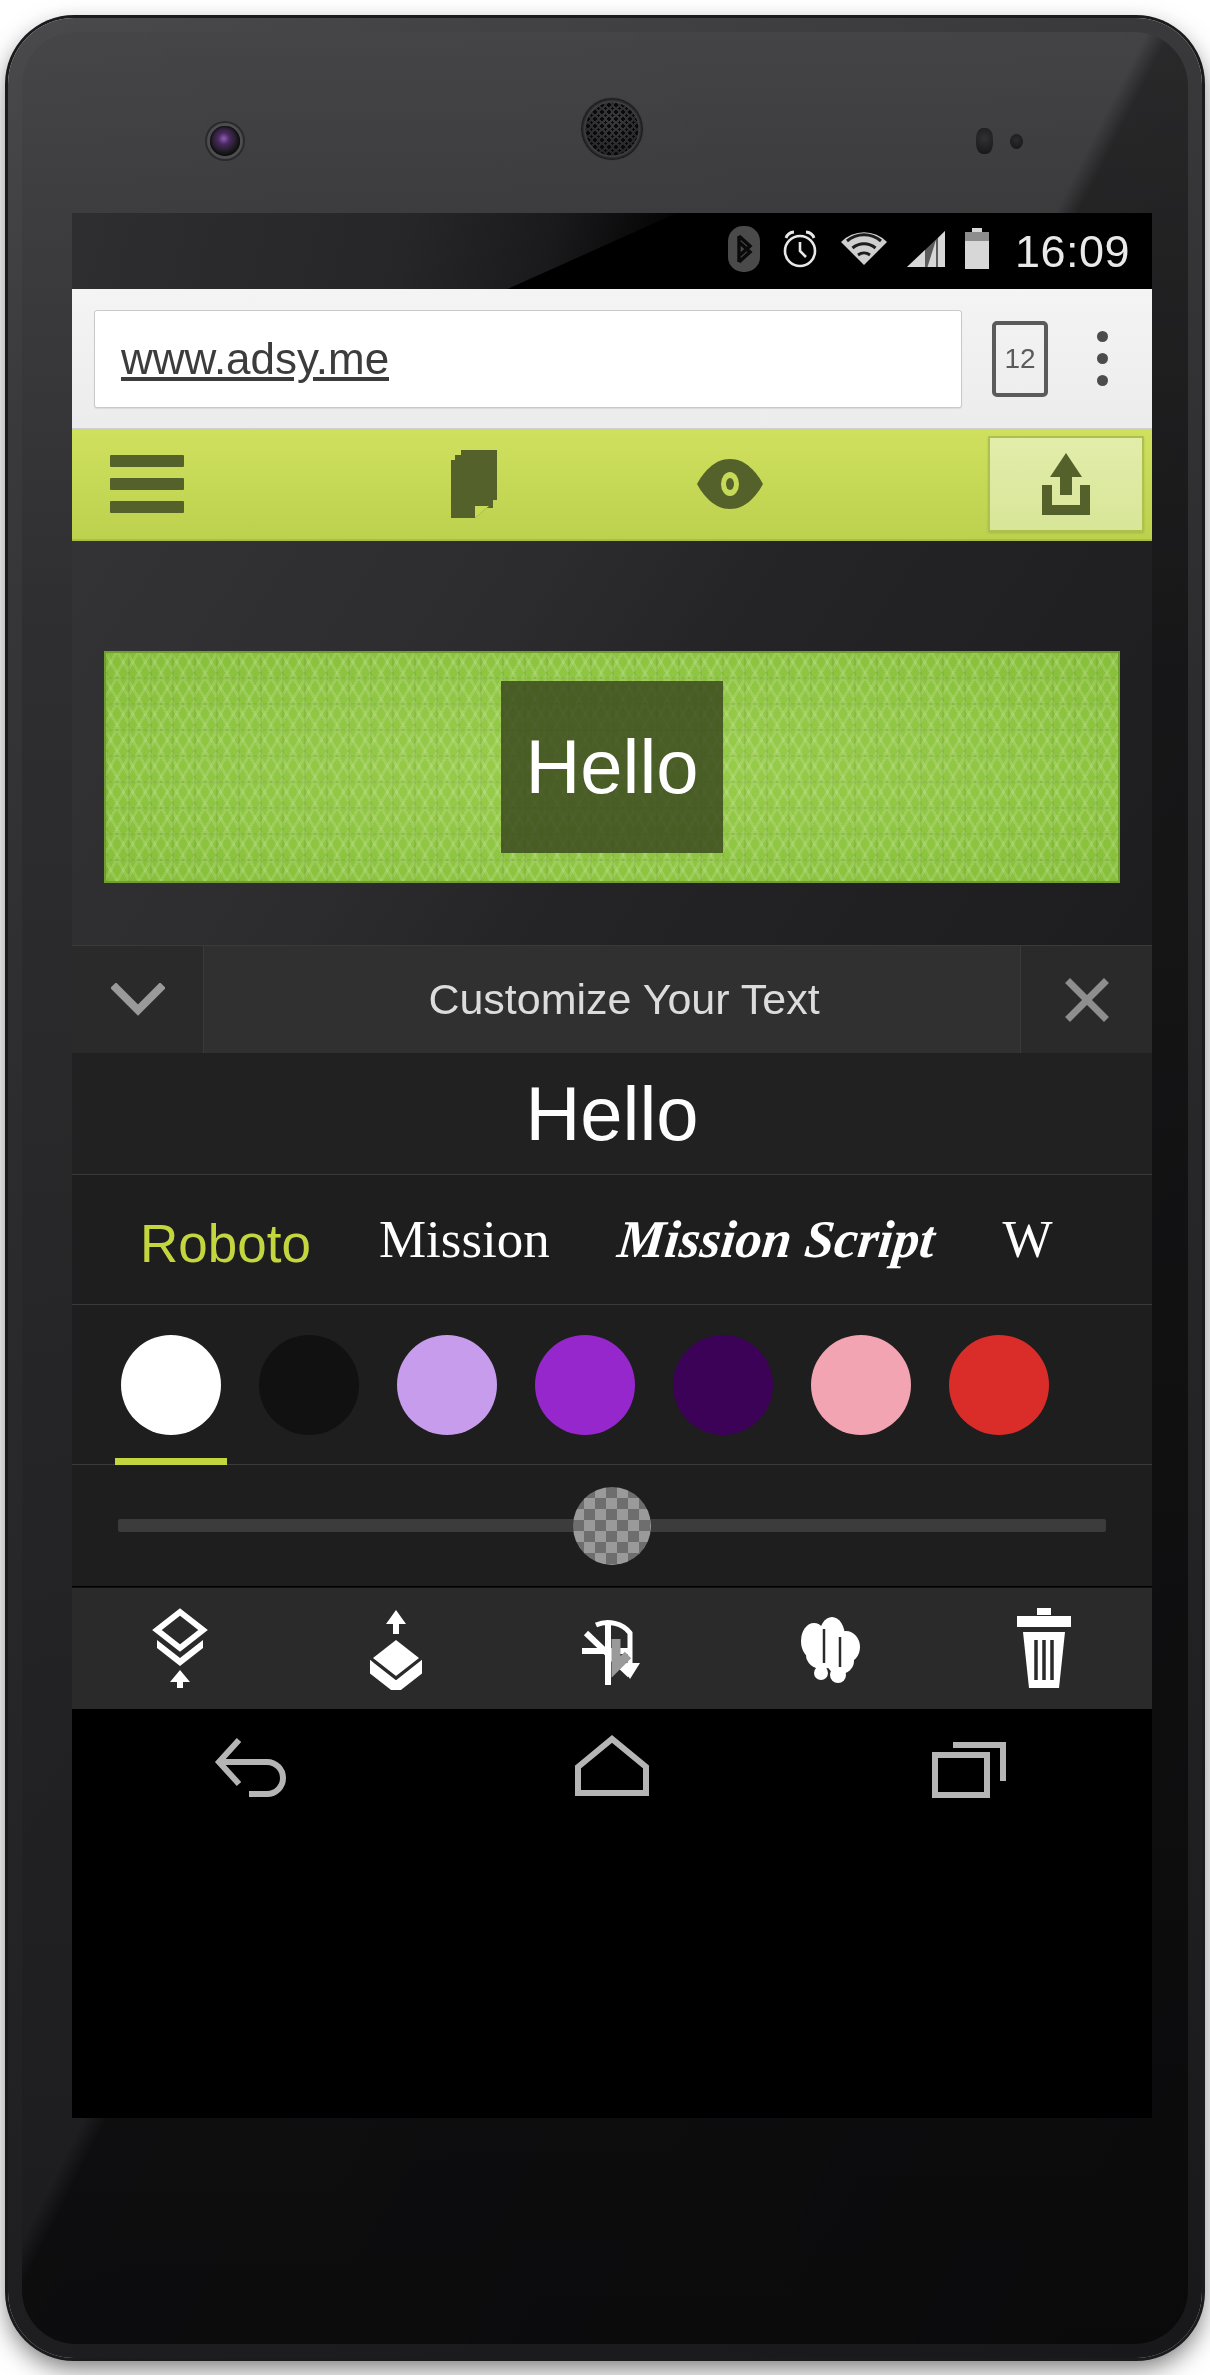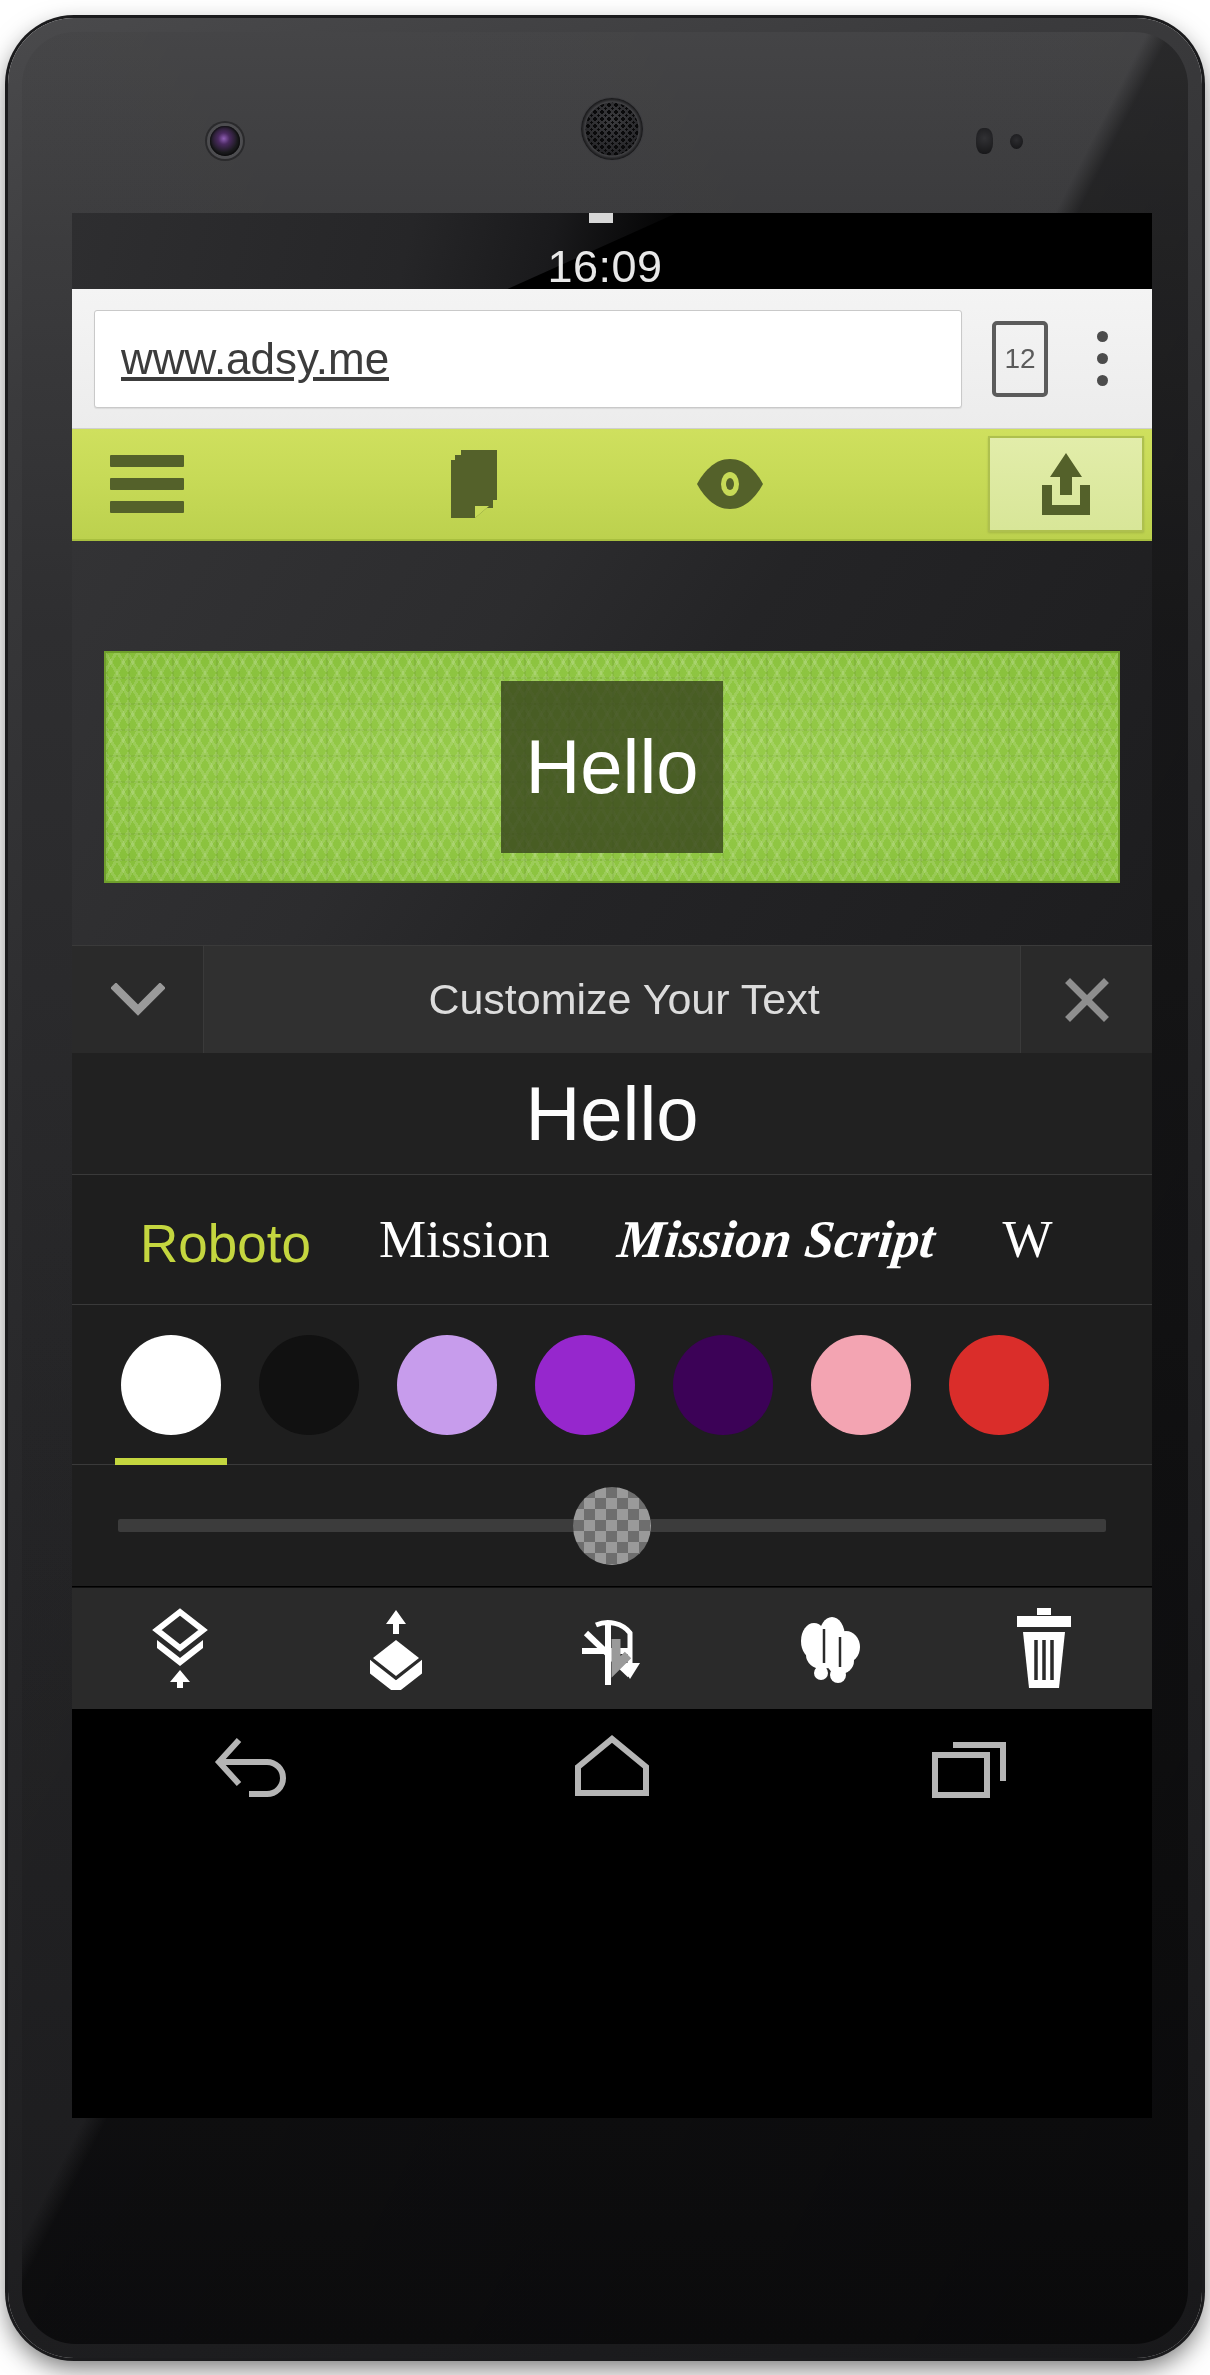--- a/index.html
+++ b/index.html
@@ -90,21 +90,20 @@
   
   #status-bar {
     position: relative;
     height: 76px;
     background: #000000;
     display: flex;
     align-items: center;
     justify-content: flex-end;
     padding-right: 22px;
     gap: 16px;
-    flex-direction: column;
   }
   
   #status-bar::before {
     content: "";
     position: absolute; left: 0; top: 0; bottom: 0; width: 56%;
     background: linear-gradient(104deg, #2e2e30 0%, #262628 55%, #1a1a1c 78%, #000 100%);
     clip-path: polygon(0 0, 100% 0, 72% 100%, 0 100%);
   }
   .sb-icon { position: relative; z-index: 2; display: block; }
   #status-time {

